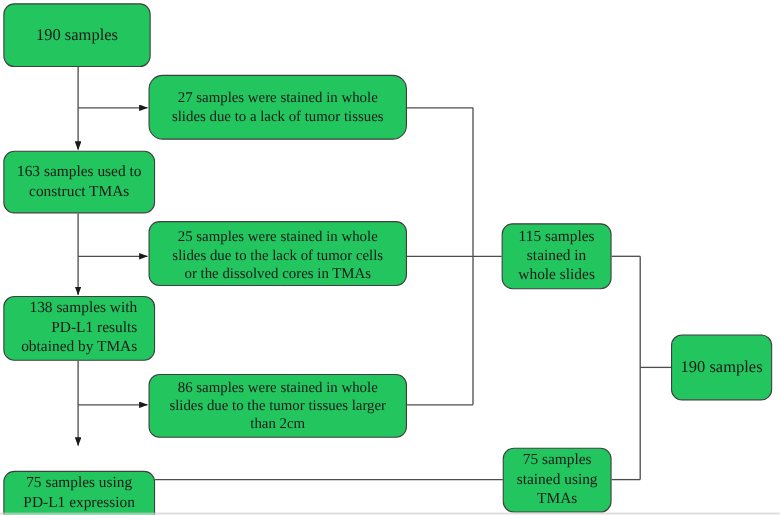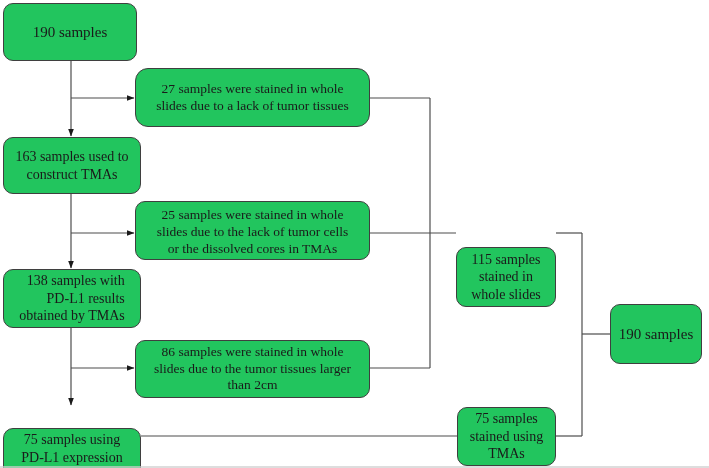--- a/index.html
+++ b/index.html
@@ -44,21 +44,21 @@
   .box.wide .txt { font-size: 13.5px; }
 
   
   #b-start   { left: 3px;   top: 3px;   width: 134px; height: 58px; }
   #b-ex27    { left: 135px; top: 68px;  width: 235px; height: 59px; border-radius: 13px; }
   #b-tma163  { left: 3px;   top: 137px; width: 138px; height: 57px; }
   #b-ex25    { left: 135px; top: 201px; width: 235px; height: 59px; align-items: flex-end; }
   #b-pdl138  { left: 3px;   top: 269px; width: 138px; height: 59px; text-align: right; }
   #b-ex63    { left: 135px; top: 340px; width: 235px; height: 58px; }
   #b-pdl75   { left: 3px;   top: 428px; width: 138px; height: 59px; }
-  #b-ws115   { left: 456px; top: 203px; width: 100px; height: 60px; margin-top: 44px; }
+  #b-ws115   { left: 456px; top: 203px; width: 100px; height: 60px; }
   #b-tma75   { left: 457px; top: 407px; width: 99px;  height: 59px; }
   #b-total   { left: 610px; top: 304px; width: 92px;  height: 60px; }
 
   #bottom-edge {
     position: absolute;
     left: 0;
     bottom: 0;
     width: 709px;
     height: 2px;
     background: #cfcfcf;

